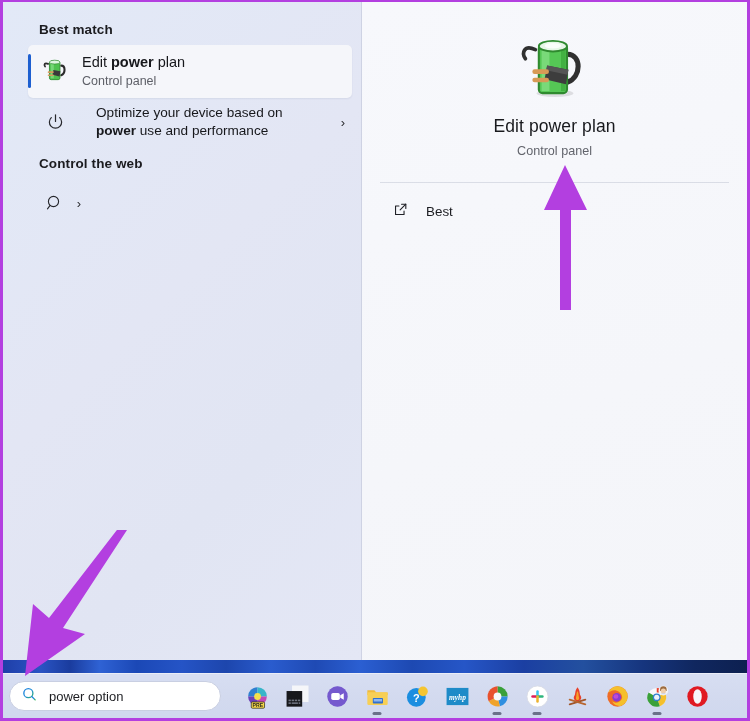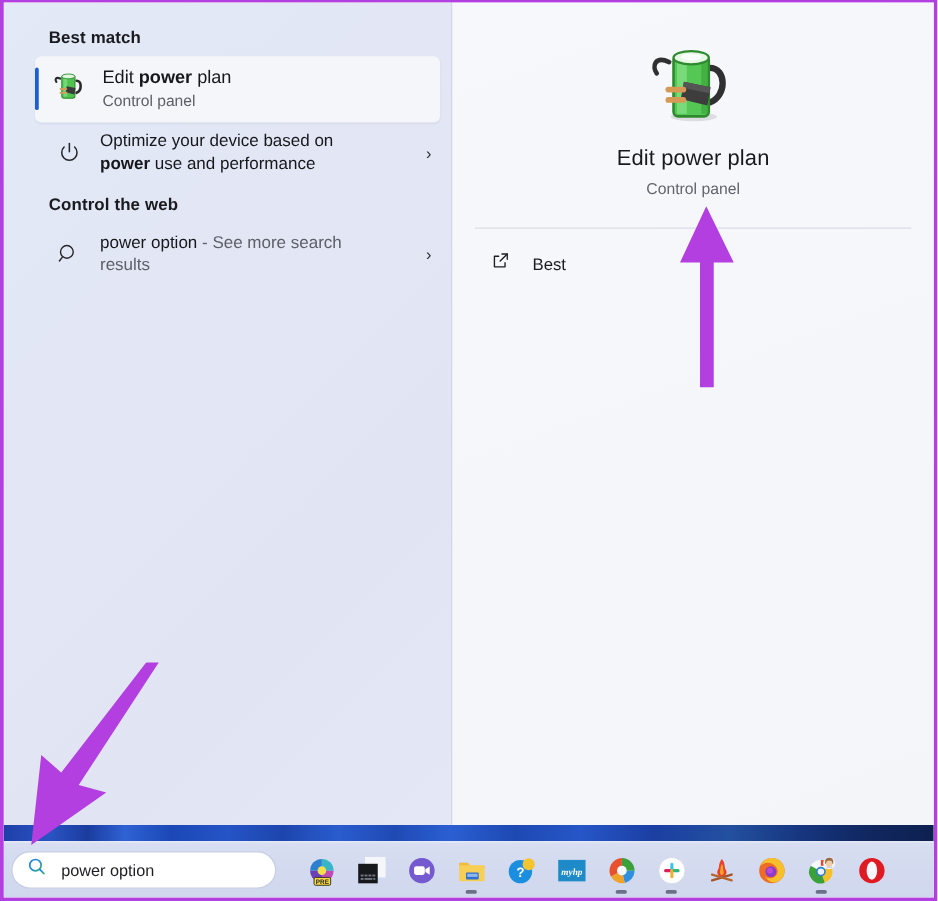--- a/index.html
+++ b/index.html
@@ -78,21 +78,21 @@
   .row {
     display: flex; align-items: center;
     margin: 0 8px 0 25px;
     height: 48px;
     padding-left: 14px;
     border-radius: 5px;
     cursor: default;
   }
   .row .ico { width: 26px; display:flex; align-items:center; justify-content:center; flex:0 0 26px; }
   .row .label {
-    flex: 1; margin-left: 12px;
+    flex: 1; margin-left: 28px;
     font-size: 13.6px; color: #17181c; line-height: 1.35;
     padding-right: 8px;
   }
   .row .label b { font-weight: 700; }
   .row .label .muted { color: #5e6068; }
   .row .chev { width: 22px; color: #2b2c31; font-size: 13px; text-align:center; flex:0 0 22px; }
 
   
   .preview-icon { width: 74px; height: 74px; margin: 28px auto 0; display:block; }
   .preview-title {
@@ -204,21 +204,20 @@
 
       <div class="section-head">Control the web</div>
 
       <div class="row">
         <span class="ico">
           <svg width="20" height="20" viewBox="0 0 24 24" fill="none" stroke="#26272c" stroke-width="1.35" stroke-linecap="round">
             <circle cx="10.2" cy="10.2" r="6.1"></circle>
             <path d="M5.9 15.2 L3 19"></path>
           </svg>
         </span>
-        <span class="label"><span>power option</span><span class="muted"> - See more search</span><br><span class="muted">results</span></span>
         <span class="chev">›</span>
       </div>
     </div>
 
     <div class="right-pane">
       <span class="preview-icon">
         <svg width="74" height="74" viewBox="0 0 32 32">
           <path d="M7.5 8.5 C2.5 6.2 1.5 10 3.2 12.4" fill="none" stroke="#303030" stroke-width="1.6" stroke-linecap="round"></path>
           <path d="M21.5 10.5 C27.5 10.5 27.5 20.5 21.5 22.5" fill="none" stroke="#303030" stroke-width="2.2" stroke-linecap="round"></path>
           <ellipse cx="16" cy="27.4" rx="8" ry="1.6" fill="#000" opacity=".10"></ellipse>

